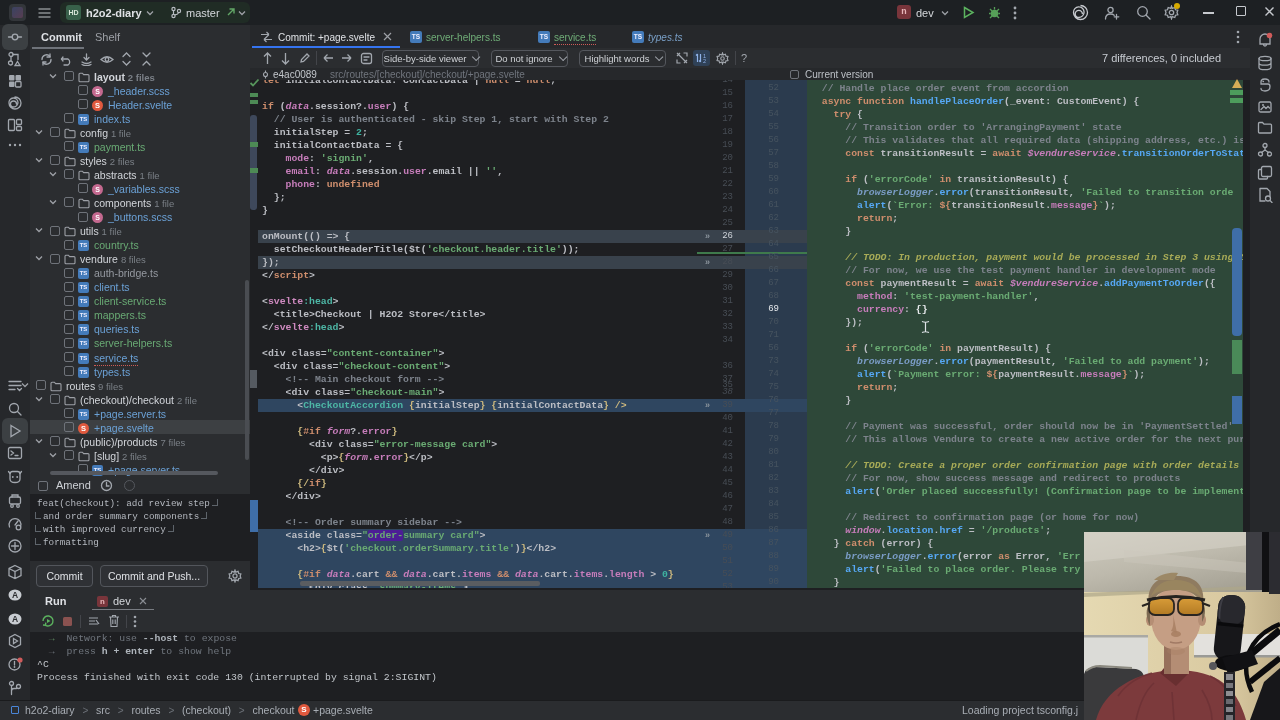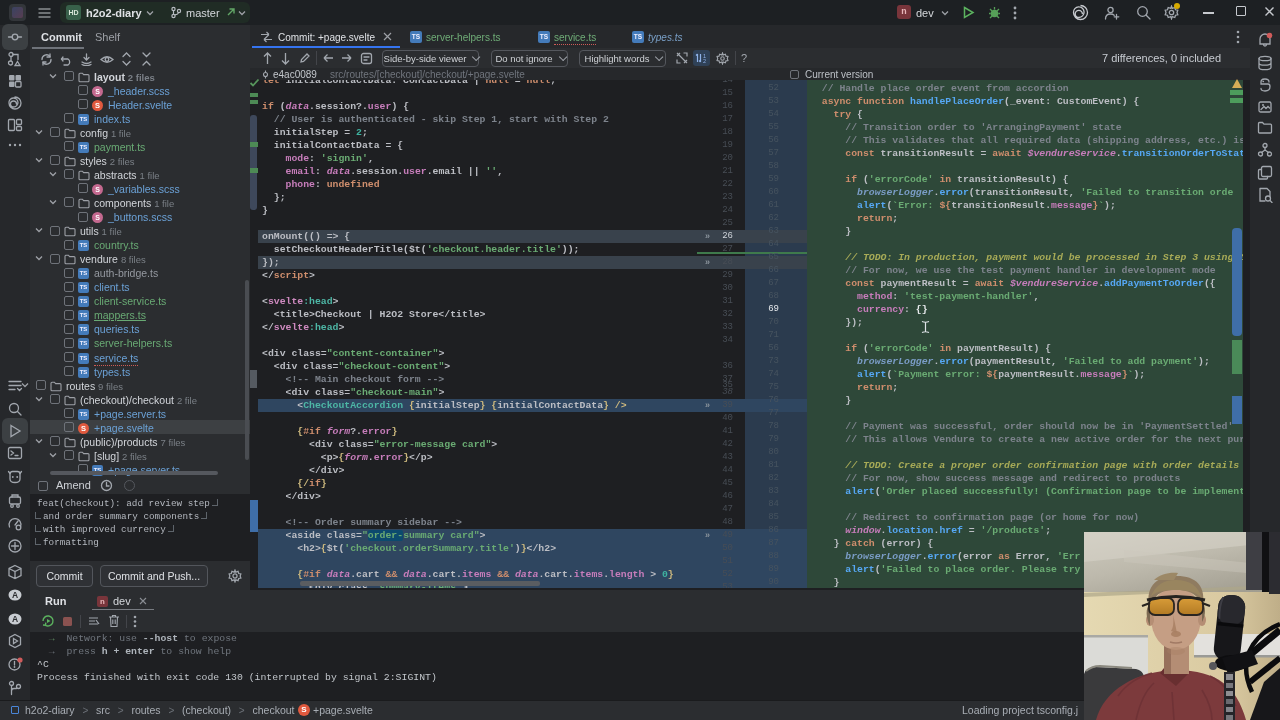--- a/index.html
+++ b/index.html
@@ -326,21 +326,21 @@
 <div class="abs" style="left:78px;top:268.20000000000005px;width:11px;height:11px;background:#447bba;border-radius:2px;color:#eef;font:700 6px/11px 'Liberation Sans',sans-serif;text-align:center;">TS</div>
 <div class="abs tt" style="left:94px;top:267.2px;color:#9599a0;">auth-bridge.ts</div>
 <div class="abs cb" style="left:64px;top:281.8px;"></div>
 <div class="abs" style="left:78px;top:282.25px;width:11px;height:11px;background:#447bba;border-radius:2px;color:#eef;font:700 6px/11px 'Liberation Sans',sans-serif;text-align:center;">TS</div>
 <div class="abs tt" style="left:94px;top:281.2px;color:#6ba1d6;">client.ts</div>
 <div class="abs cb" style="left:64px;top:295.8px;"></div>
 <div class="abs" style="left:78px;top:296.3px;width:11px;height:11px;background:#447bba;border-radius:2px;color:#eef;font:700 6px/11px 'Liberation Sans',sans-serif;text-align:center;">TS</div>
 <div class="abs tt" style="left:94px;top:295.3px;color:#69aa74;">client-service.ts</div>
 <div class="abs cb" style="left:64px;top:309.9px;"></div>
 <div class="abs" style="left:78px;top:310.35px;width:11px;height:11px;background:#447bba;border-radius:2px;color:#eef;font:700 6px/11px 'Liberation Sans',sans-serif;text-align:center;">TS</div>
-<div class="abs tt" style="left:94px;top:309.4px;color:#69aa74;text-decoration:underline;">mappers.ts</div>
+<div class="abs tt" style="left:94px;top:309.4px;color:#69aa74;">mappers.ts</div>
 <div class="abs cb" style="left:64px;top:323.9px;"></div>
 <div class="abs" style="left:78px;top:324.4px;width:11px;height:11px;background:#447bba;border-radius:2px;color:#eef;font:700 6px/11px 'Liberation Sans',sans-serif;text-align:center;">TS</div>
 <div class="abs tt" style="left:94px;top:323.4px;color:#6ba1d6;">queries.ts</div>
 <div class="abs cb" style="left:64px;top:337.9px;"></div>
 <div class="abs" style="left:78px;top:338.45px;width:11px;height:11px;background:#447bba;border-radius:2px;color:#eef;font:700 6px/11px 'Liberation Sans',sans-serif;text-align:center;">TS</div>
 <div class="abs tt" style="left:94px;top:337.4px;color:#69aa74;">server-helpers.ts</div>
 <div class="abs cb" style="left:64px;top:352.0px;"></div>
 <div class="abs" style="left:78px;top:352.5px;width:11px;height:11px;background:#447bba;border-radius:2px;color:#eef;font:700 6px/11px 'Liberation Sans',sans-serif;text-align:center;">TS</div>
 <div class="abs tt" style="left:94px;top:351.5px;color:#6ba1d6;border-bottom:1px dotted #cf5b56;">service.ts</div>
 <div class="abs cb" style="left:64px;top:366.1px;"></div>
@@ -450,21 +450,21 @@
 <div class="cl" style="left:262px;top:373.0px;"><span style="color:#7d838c;">    &lt;!-- Main checkout form --&gt;</span></div>
 <div class="cl" style="left:262px;top:386.0px;"><span style="color:#bcbec4;">    &lt;div class=</span><span style="color:#6aab73;">"checkout-main"</span><span style="color:#bcbec4;">&gt;</span></div>
 <div class="cl" style="left:262px;top:399.0px;"><span style="color:#bcbec4;">      &lt;</span><span style="color:#4db6a5;">CheckoutAccordion</span><span style="color:#bcbec4;"> </span><span style="color:#cdb97e;">{</span><span style="color:#bcbec4;">initialStep</span><span style="color:#cdb97e;">}</span><span style="color:#bcbec4;"> </span><span style="color:#cdb97e;">{</span><span style="color:#bcbec4;">initialContactData</span><span style="color:#cdb97e;">}</span><span style="color:#bcbec4;"> </span><span style="color:#cdb97e;">/&gt;</span></div>
 <div class="cl" style="left:262px;top:425.0px;"><span style="color:#bcbec4;">      </span><span style="color:#cdb97e;">{</span><span style="color:#cf8e6d;">#if</span><span style="color:#bcbec4;"> </span><span style="color:#c77dbb;font-style:italic;">form</span><span style="color:#bcbec4;">?.</span><span style="color:#c77dbb;">error</span><span style="color:#cdb97e;">}</span></div>
 <div class="cl" style="left:262px;top:438.0px;"><span style="color:#bcbec4;">        &lt;div class=</span><span style="color:#6aab73;">"error-message card"</span><span style="color:#bcbec4;">&gt;</span></div>
 <div class="cl" style="left:262px;top:451.0px;"><span style="color:#bcbec4;">          &lt;p&gt;</span><span style="color:#cdb97e;">{</span><span style="color:#c77dbb;font-style:italic;">form</span><span style="color:#bcbec4;">.</span><span style="color:#c77dbb;">error</span><span style="color:#cdb97e;">}</span><span style="color:#bcbec4;">&lt;/p&gt;</span></div>
 <div class="cl" style="left:262px;top:464.0px;"><span style="color:#bcbec4;">        &lt;/div&gt;</span></div>
 <div class="cl" style="left:262px;top:477.0px;"><span style="color:#bcbec4;">      </span><span style="color:#cdb97e;">{/</span><span style="color:#cf8e6d;">if</span><span style="color:#cdb97e;">}</span></div>
 <div class="cl" style="left:262px;top:490.0px;"><span style="color:#bcbec4;">    &lt;/div&gt;</span></div>
 <div class="cl" style="left:262px;top:516.0px;"><span style="color:#7d838c;">    &lt;!-- Order summary sidebar --&gt;</span></div>
-<div class="cl" style="left:262px;top:529.0px;"><span style="color:#bcbec4;">    &lt;aside class=</span><span style="color:#6aab73;">"</span><span style="color:#6aab73;background:#0c4a6e;border-radius:2px;">order-</span><span style="color:#6aab73;">summary card"</span><span style="color:#bcbec4;">&gt;</span></div>
+<div class="cl" style="left:262px;top:529.0px;"><span style="color:#bcbec4;">    &lt;aside class=</span><span style="color:#6aab73;">"</span><span style="color:#6aab73;background:#4c1d95;border-radius:2px;">order-</span><span style="color:#6aab73;">summary card"</span><span style="color:#bcbec4;">&gt;</span></div>
 <div class="cl" style="left:262px;top:542.0px;"><span style="color:#bcbec4;">      &lt;h2&gt;</span><span style="color:#cdb97e;">{</span><span style="color:#bcbec4;">$t(</span><span style="color:#6aab73;">'checkout.orderSummary.title'</span><span style="color:#bcbec4;">)</span><span style="color:#cdb97e;">}</span><span style="color:#bcbec4;">&lt;/h2&gt;</span></div>
 <div class="cl" style="left:262px;top:568.0px;"><span style="color:#bcbec4;">      </span><span style="color:#cdb97e;">{</span><span style="color:#cf8e6d;">#if</span><span style="color:#bcbec4;"> </span><span style="color:#c77dbb;font-style:italic;">data</span><span style="color:#bcbec4;">.cart </span><span style="color:#cf8e6d;">&amp;&amp;</span><span style="color:#bcbec4;"> </span><span style="color:#c77dbb;font-style:italic;">data</span><span style="color:#bcbec4;">.cart.</span><span style="color:#c77dbb;">items</span><span style="color:#bcbec4;"> </span><span style="color:#cf8e6d;">&amp;&amp;</span><span style="color:#bcbec4;"> </span><span style="color:#c77dbb;font-style:italic;">data</span><span style="color:#bcbec4;">.cart.</span><span style="color:#c77dbb;">items</span><span style="color:#bcbec4;">.</span><span style="color:#c77dbb;">length</span><span style="color:#bcbec4;"> &gt; </span><span style="color:#3fb3a0;">0</span><span style="color:#cdb97e;">}</span></div>
 <div class="cl" style="left:262px;top:581.0px;"><span style="color:#bcbec4;">        &lt;div class=</span><span style="color:#6aab73;">"summary-items"</span><span style="color:#bcbec4;">&gt;</span></div>
 <div class="ln" style="left:703px;top:74.0px;color:#474d55;">14</div>
 <div class="ln" style="left:703px;top:87.0px;color:#474d55;">15</div>
 <div class="ln" style="left:703px;top:100.0px;color:#474d55;">16</div>
 <div class="ln" style="left:703px;top:113.0px;color:#474d55;font-family:Liberation Mono, monospace;">17</div>
 <div class="ln" style="left:703px;top:126.0px;color:#474d55;">18</div>
 <div class="ln" style="left:703px;top:139.0px;color:#474d55;">19</div>
 <div class="ln" style="left:703px;top:152.0px;color:#474d55;">20</div>

